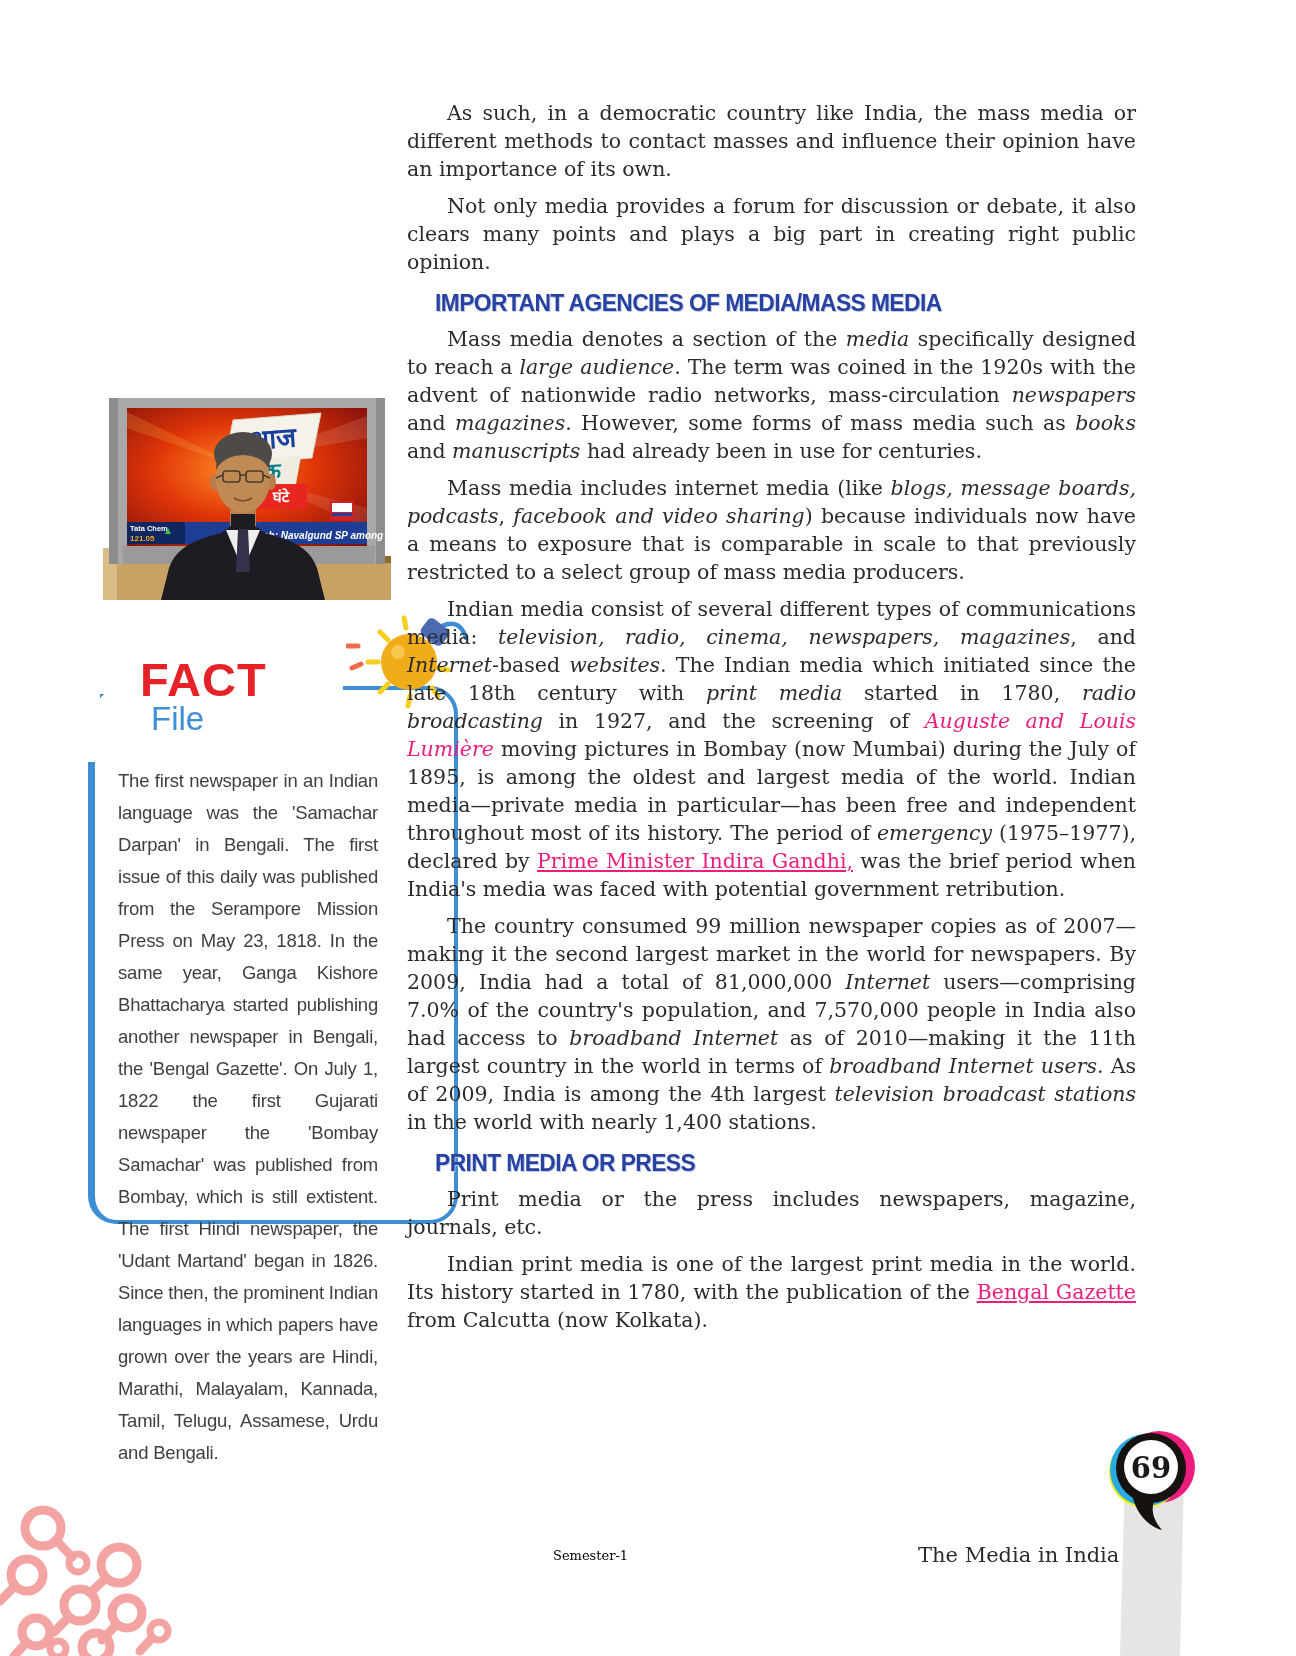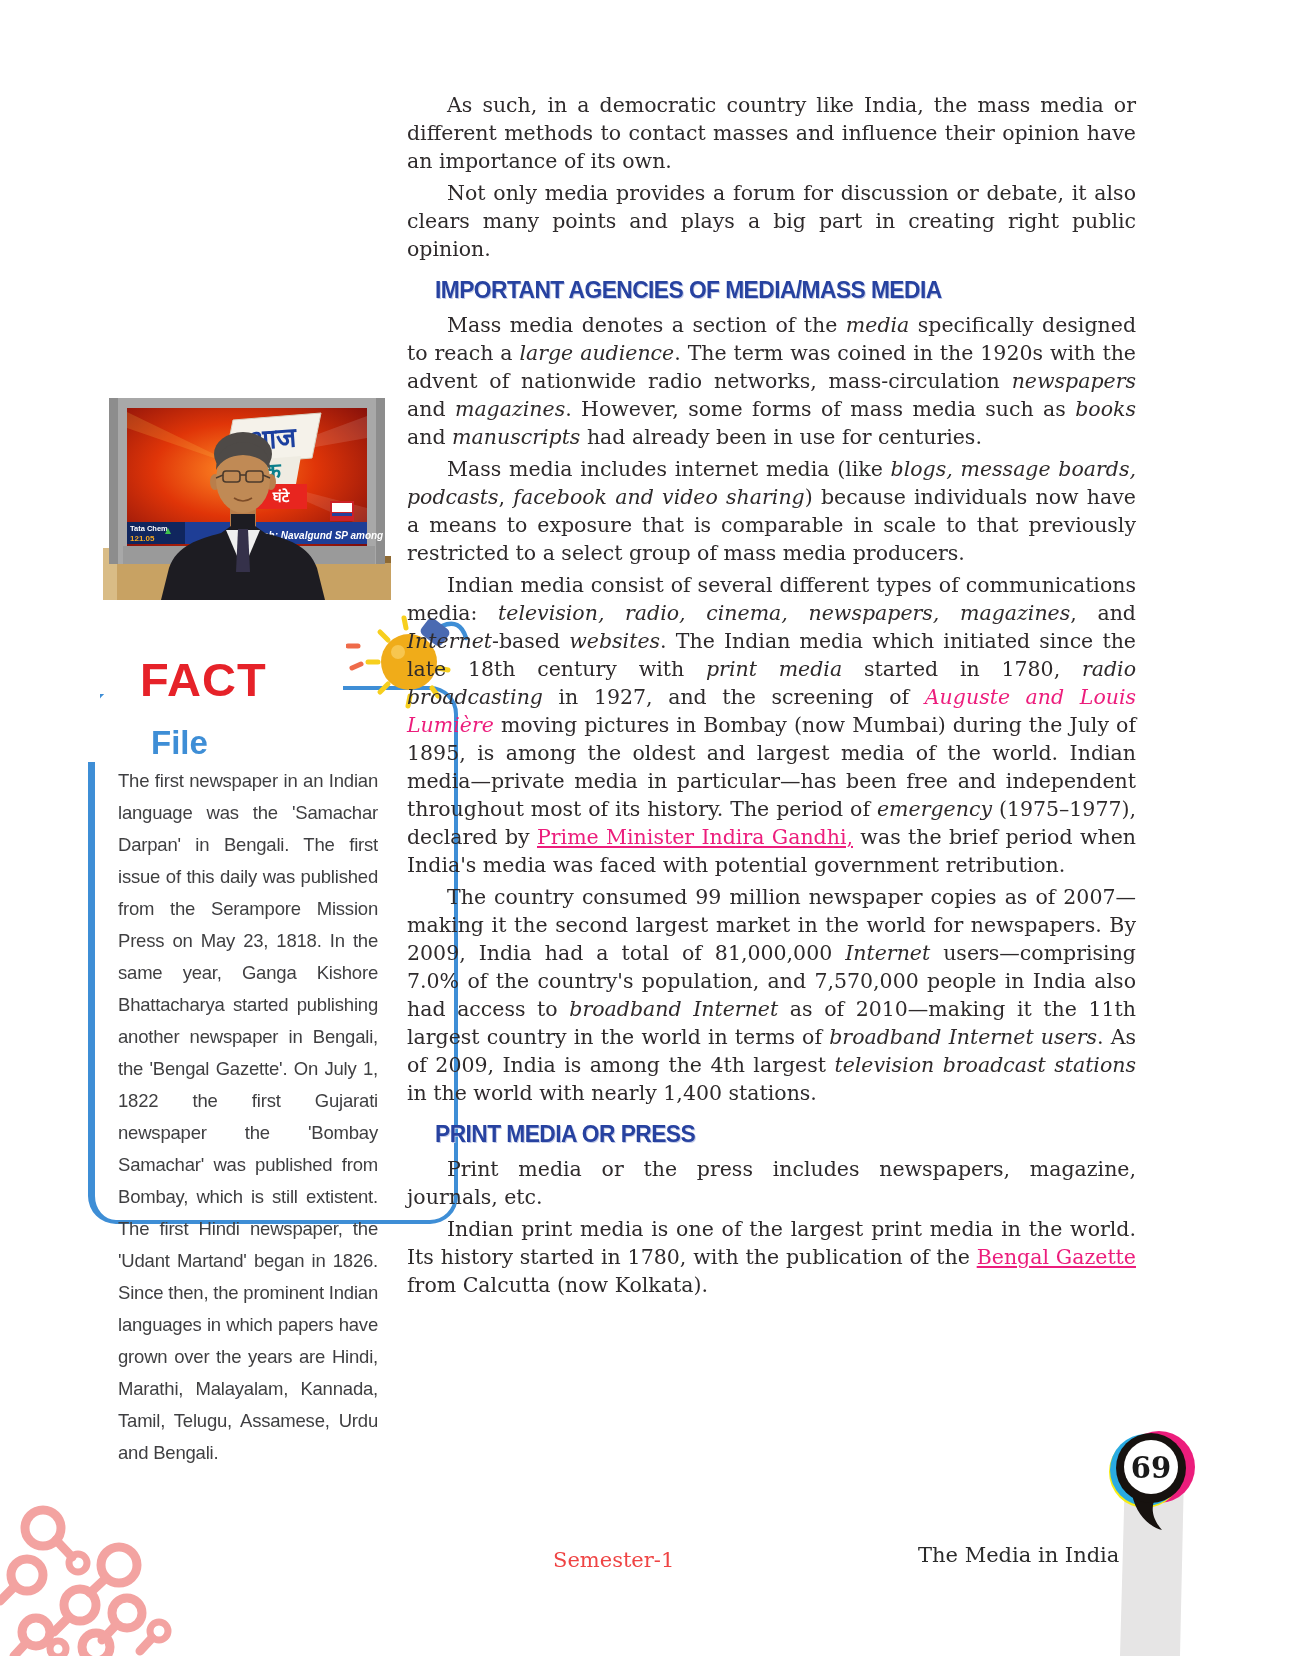--- a/index.html
+++ b/index.html
@@ -1,48 +1,48 @@
 <!DOCTYPE html>
 <html><head>
 <meta charset="utf-8">
 <style>
   html,body{margin:0;padding:0;background:#ffffff;}
   .page{position:relative;width:1296px;height:1656px;background:#fff;overflow:hidden;
         font-family:"DejaVu Serif", serif;}
 
   
   .text-column{position:absolute;left:407px;top:90px;width:729px;}
-  .text-column p.body{margin:1px 0 4px 0;font-size:20.5px;line-height:28px;color:#2e2a2b;
+  .text-column p.body{margin:9px 0 4px 0;font-size:20.5px;line-height:28px;color:#2e2a2b;
         text-align:justify;text-indent:40px;}
   .text-column h2.sec{margin:14px 0 8px 28px;font-family:"Liberation Sans",sans-serif;
         font-weight:bold;font-size:24px;line-height:26px;color:#2742a0;letter-spacing:-0.6px;
         transform:scaleX(.95);transform-origin:0 50%;text-shadow:1px 1px 0 #c3cbe8;}
   span.italic{font-style:italic;}
   span.pink{color:#ec1d7c;text-decoration:underline;}
   span.pink-italic{color:#ec1d7c;font-style:italic;}
 
   
   .photo-wrap{position:absolute;left:103px;top:398px;width:288px;height:202px;}
 
   
   .fact-box{position:absolute;left:88px;top:652px;width:370px;height:572px;}
   .fact-border{position:absolute;left:0;right:0;top:34px;bottom:0;border:4px solid #3e8ed6;
         border-left-width:7px;border-radius:28px;}
   .patch-top{position:absolute;left:8px;top:30px;width:247px;height:12px;background:#fff;}
   .patch-left{position:absolute;left:-2px;top:32px;width:14px;height:78px;background:#fff;}
   .fact-title-fact{position:absolute;left:52px;top:4px;font-family:"Liberation Sans",sans-serif;
         font-weight:bold;font-size:47px;line-height:48px;color:#e62229;letter-spacing:1px;}
   .fact-title-file{position:absolute;left:63px;top:50px;font-family:"Liberation Sans",sans-serif;
-        font-weight:bold;font-size:33px;line-height:34px;color:#3e8ed6;margin-top:24px;}
+        font-weight:normal;font-size:33px;line-height:34px;color:#3e8ed6;}
   .fact-bulb{position:absolute;top:-42px;right:-10px;width:122px;height:102px;}
   .fact-text{position:absolute;left:30px;top:113px;width:260px;font-family:"Liberation Sans",sans-serif;
         font-size:18.5px;line-height:32px;color:#3f3f41;text-align:justify;letter-spacing:-0.2px;}
 
   
-  .footer-left{position:absolute;left:553px;top:1548px;font-size:21px;color:#ef4444;}
+  .footer-left{position:absolute;left:553px;top:1548px;font-size:13px;color:#000000;}
   .footer-right{position:absolute;left:918px;top:1543px;font-size:21px;color:#2b2b2b;text-align:center;}
   .badge-wrap{position:absolute;left:1098px;top:1418px;width:110px;height:238px;text-decoration:underline;}
   .corner-deco{position:absolute;left:0;top:1425px;width:175px;height:231px;}
 </style>
 </head>
 <body>
 
 <div class="page">
 
   <div class="photo-wrap">

